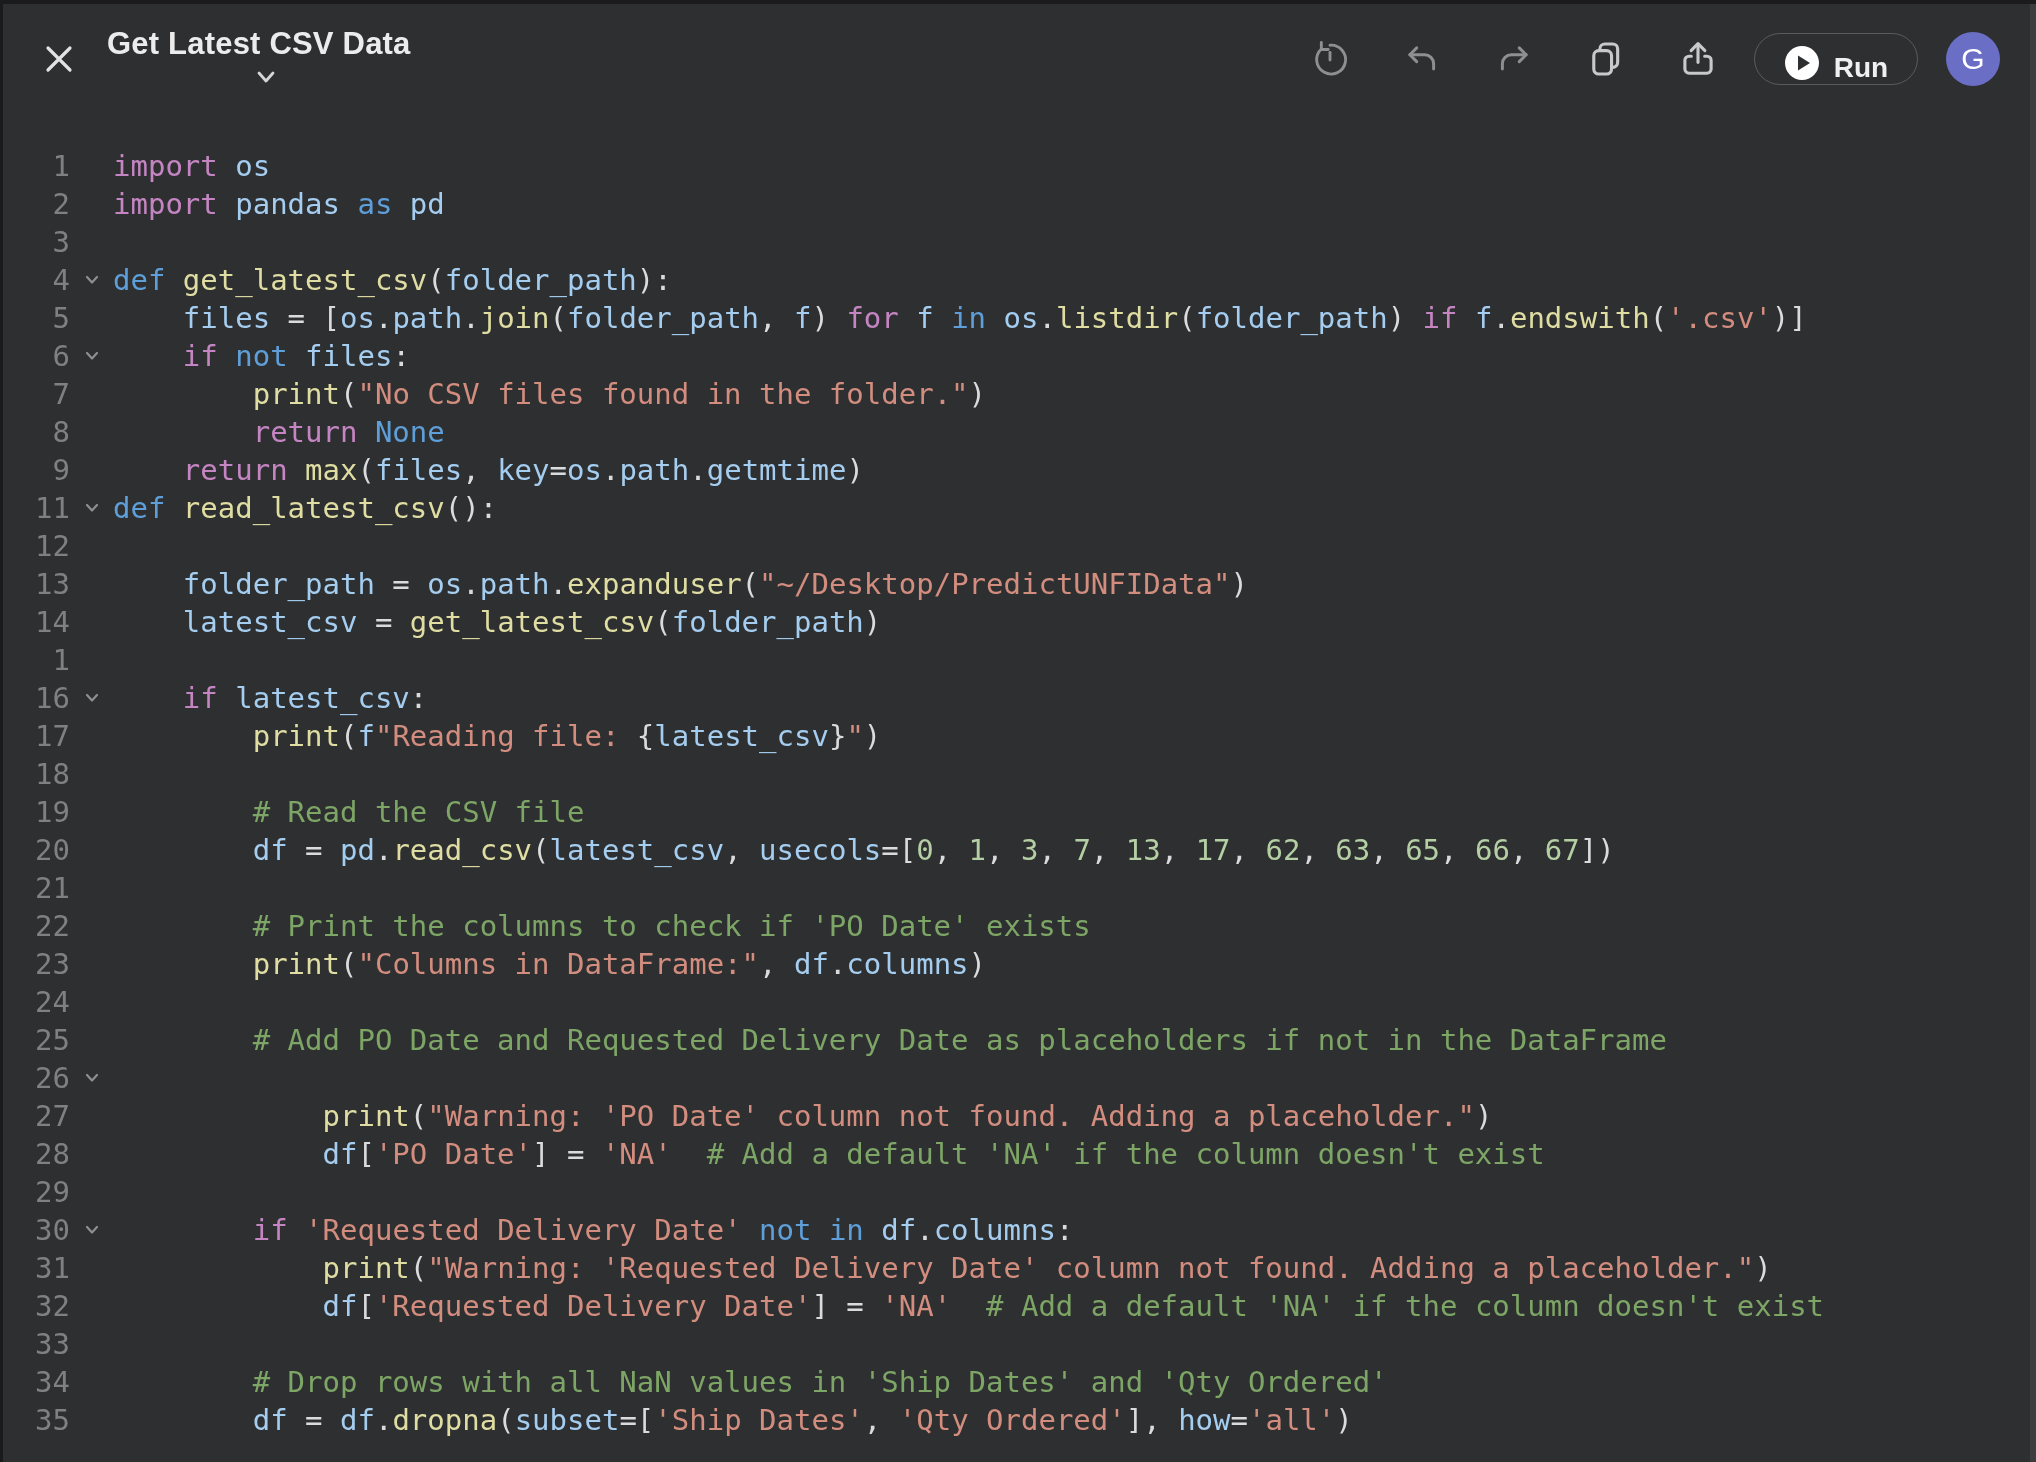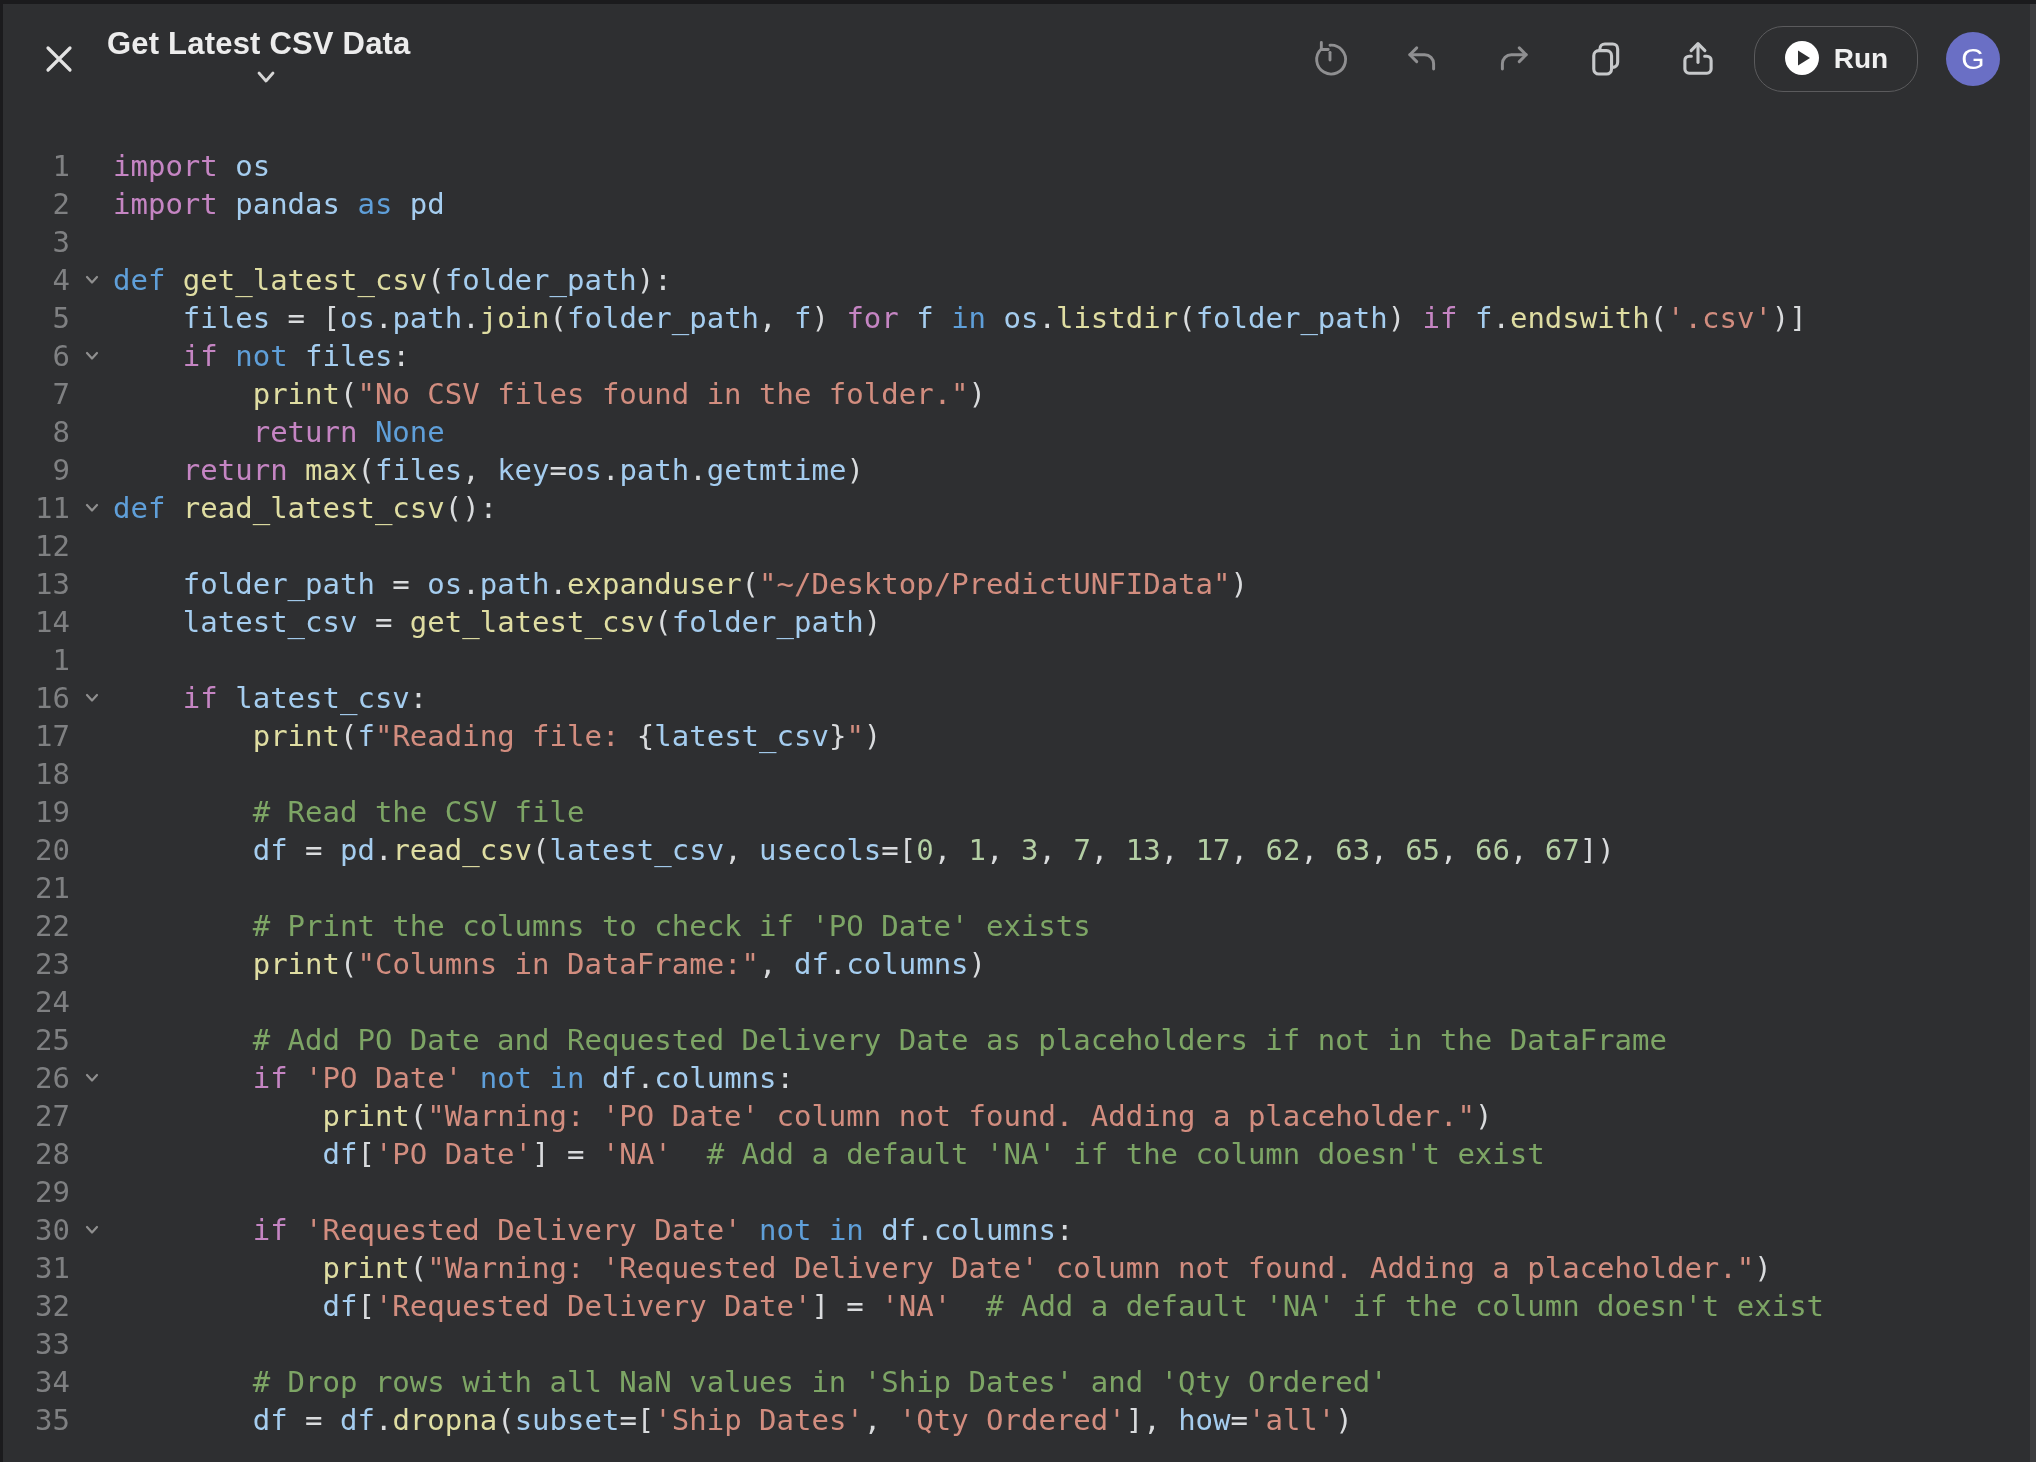--- a/index.html
+++ b/index.html
@@ -33,25 +33,25 @@
   }
   .title {
     font-size: 31px; font-weight: bold; color: var(--title_text);
     letter-spacing: 0.2px;
   }
   .title-chevron { margin-left:14px; margin-top:4px; }
   .right-group { margin-left:auto; display:flex; align-items:center; }
   .tool-icons { display:flex; align-items:center; gap:48px; }
   .run-btn {
     margin-left: 34px;
-    width: 164px; height: 66px;
+    width: 164px; height: 52px;
     border: 1.5px solid var(--run_border);
     border-radius: 29px;
     background: transparent;
-    display:flex; align-items:center; justify-content:center; gap:14px;
+    display:flex; align-items:flex-end; justify-content:center; gap:14px;
     cursor:pointer;
   }
   .run-label { font-size:28px; font-weight:600; color:var(--run_text); }
   .avatar {
     margin-left:28px;
     width:54px; height:54px; border-radius:50%;
     background: var(--avatar_bg);
     display:flex; align-items:center; justify-content:center;
     color:#ffffff; font-size:30px; font-weight:500; cursor:pointer;
   }
@@ -304,21 +304,20 @@
         <div class="fold"></div>
         <div class="code"><span class="pu">        </span><span class="cm"># Add PO Date and Requested Delivery Date as placeholders if not in the DataFrame</span></div>
       </div>
       <div class="row">
         <div class="ln">26</div>
         <div class="fold">
           <svg width="22" height="22" viewBox="0 0 22 22">
             <path d="M6 8 L11 13.5 L16 8" fill="none" stroke="#8f8f8f" stroke-width="2.2" stroke-linecap="round" stroke-linejoin="round"></path>
           </svg>
         </div>
-        <div class="code"><span class="pu">        </span><span class="kw">if </span><span class="st">'PO Date'</span><span class="kb"> not in </span><span class="id">df</span><span class="pu">.</span><span class="id">columns</span><span class="pu">:</span></div>
       </div>
       <div class="row">
         <div class="ln">27</div>
         <div class="fold"></div>
         <div class="code"><span class="pu">            </span><span class="fn">print</span><span class="pu">(</span><span class="st">"Warning: 'PO Date' column not found. Adding a placeholder."</span><span class="pu">)</span></div>
       </div>
       <div class="row">
         <div class="ln">28</div>
         <div class="fold"></div>
         <div class="code"><span class="pu">            </span><span class="id">df</span><span class="pu">[</span><span class="st">'PO Date'</span><span class="pu">] = </span><span class="st">'NA'</span><span class="pu">  </span><span class="cm"># Add a default 'NA' if the column doesn't exist</span></div>

